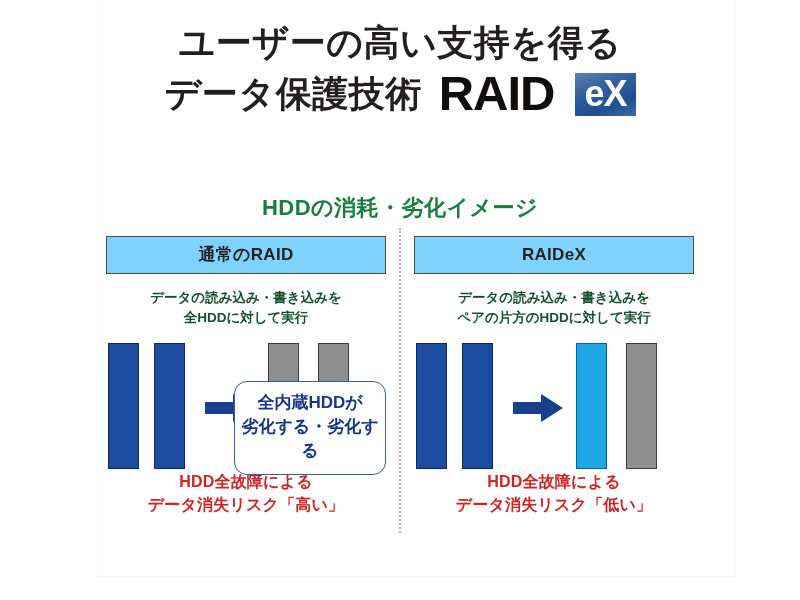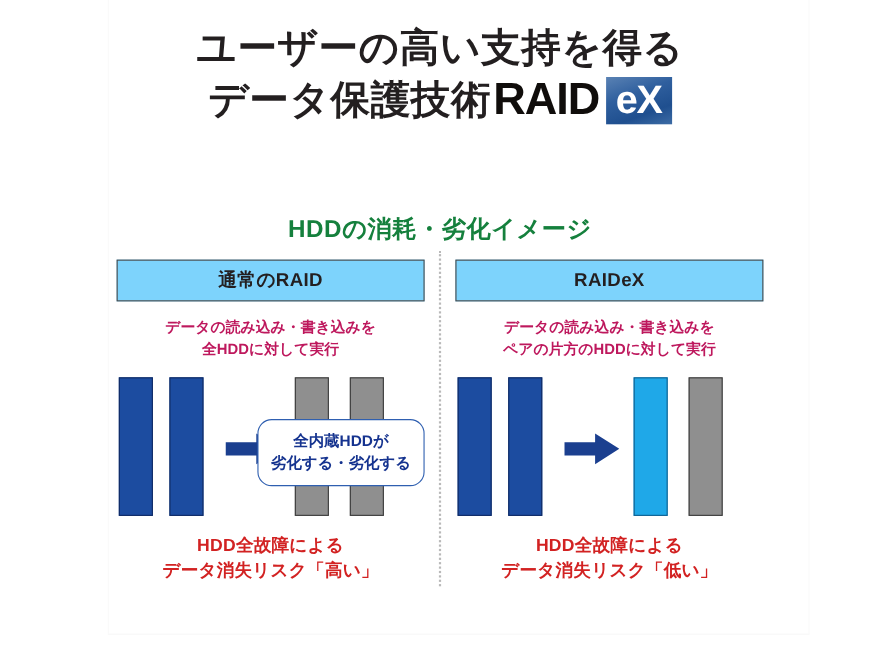--- a/index.html
+++ b/index.html
@@ -51,32 +51,32 @@
     letter-spacing: 0.5px;
     color: #231f20;
     line-height: 1.15;
     white-space: nowrap;
   }
   .title-line2 {
     margin-top: 6px;
     display: flex;
     align-items: center;
     justify-content: center;
-    gap: 0px;
+    gap: 15px;
     white-space: nowrap;
   }
   .title-jp2 {
     font-size: 36px;
     font-weight: 700;
     letter-spacing: 0.5px;
     color: #231f20;
     line-height: 1.05;
   }
   .title-raid {
-    font-size: 41px;
+    font-size: 49px;
     font-weight: 800;
     letter-spacing: -1px;
     color: #100d0b;
     line-height: 1;
     margin-left: 2px;
     font-family: "Liberation Sans", "DejaVu Sans", sans-serif;
   }
   .ex-badge {
     display: inline-block;
     margin-left: 6px;
@@ -134,21 +134,21 @@
     color: #231f20;
     background: #7dd3fc;
     letter-spacing: 0.3px;
   }
 
   .panel-desc {
     margin-top: 14px;
     text-align: center;
     font-size: 13.5px;
     font-weight: 700;
-    color: #be185d;
+    color: #14532d;
     line-height: 1.45;
   }
 
   
   .diagram {
     position: relative;
     margin-top: 12px;
     height: 134px;
   }
   .hdd {
@@ -180,31 +180,31 @@
     position: absolute;
     left: 128px;
     top: 42px;
     width: 152px;
     padding: 9px 4px 10px 4px;
     box-sizing: border-box;
     background: #ffffff;
     border: 1.6px solid #2f5fb0;
     border-radius: 13px;
     text-align: center;
-    font-size: 14px;
+    font-size: 17px;
     font-weight: 700;
     color: #15338f;
     line-height: 1.42;
     z-index: 4;
   }
 
   
   .risk {
     position: absolute;
-    top: 486px;
+    top: 471px;
     width: 280px;
     text-align: center;
     font-size: 16px;
     font-weight: 700;
     color: #d22222;
     line-height: 1.42;
     letter-spacing: 0.2px;
   }
   .risk-left  { left: 106px; }
   .risk-right { left: 414px; }

